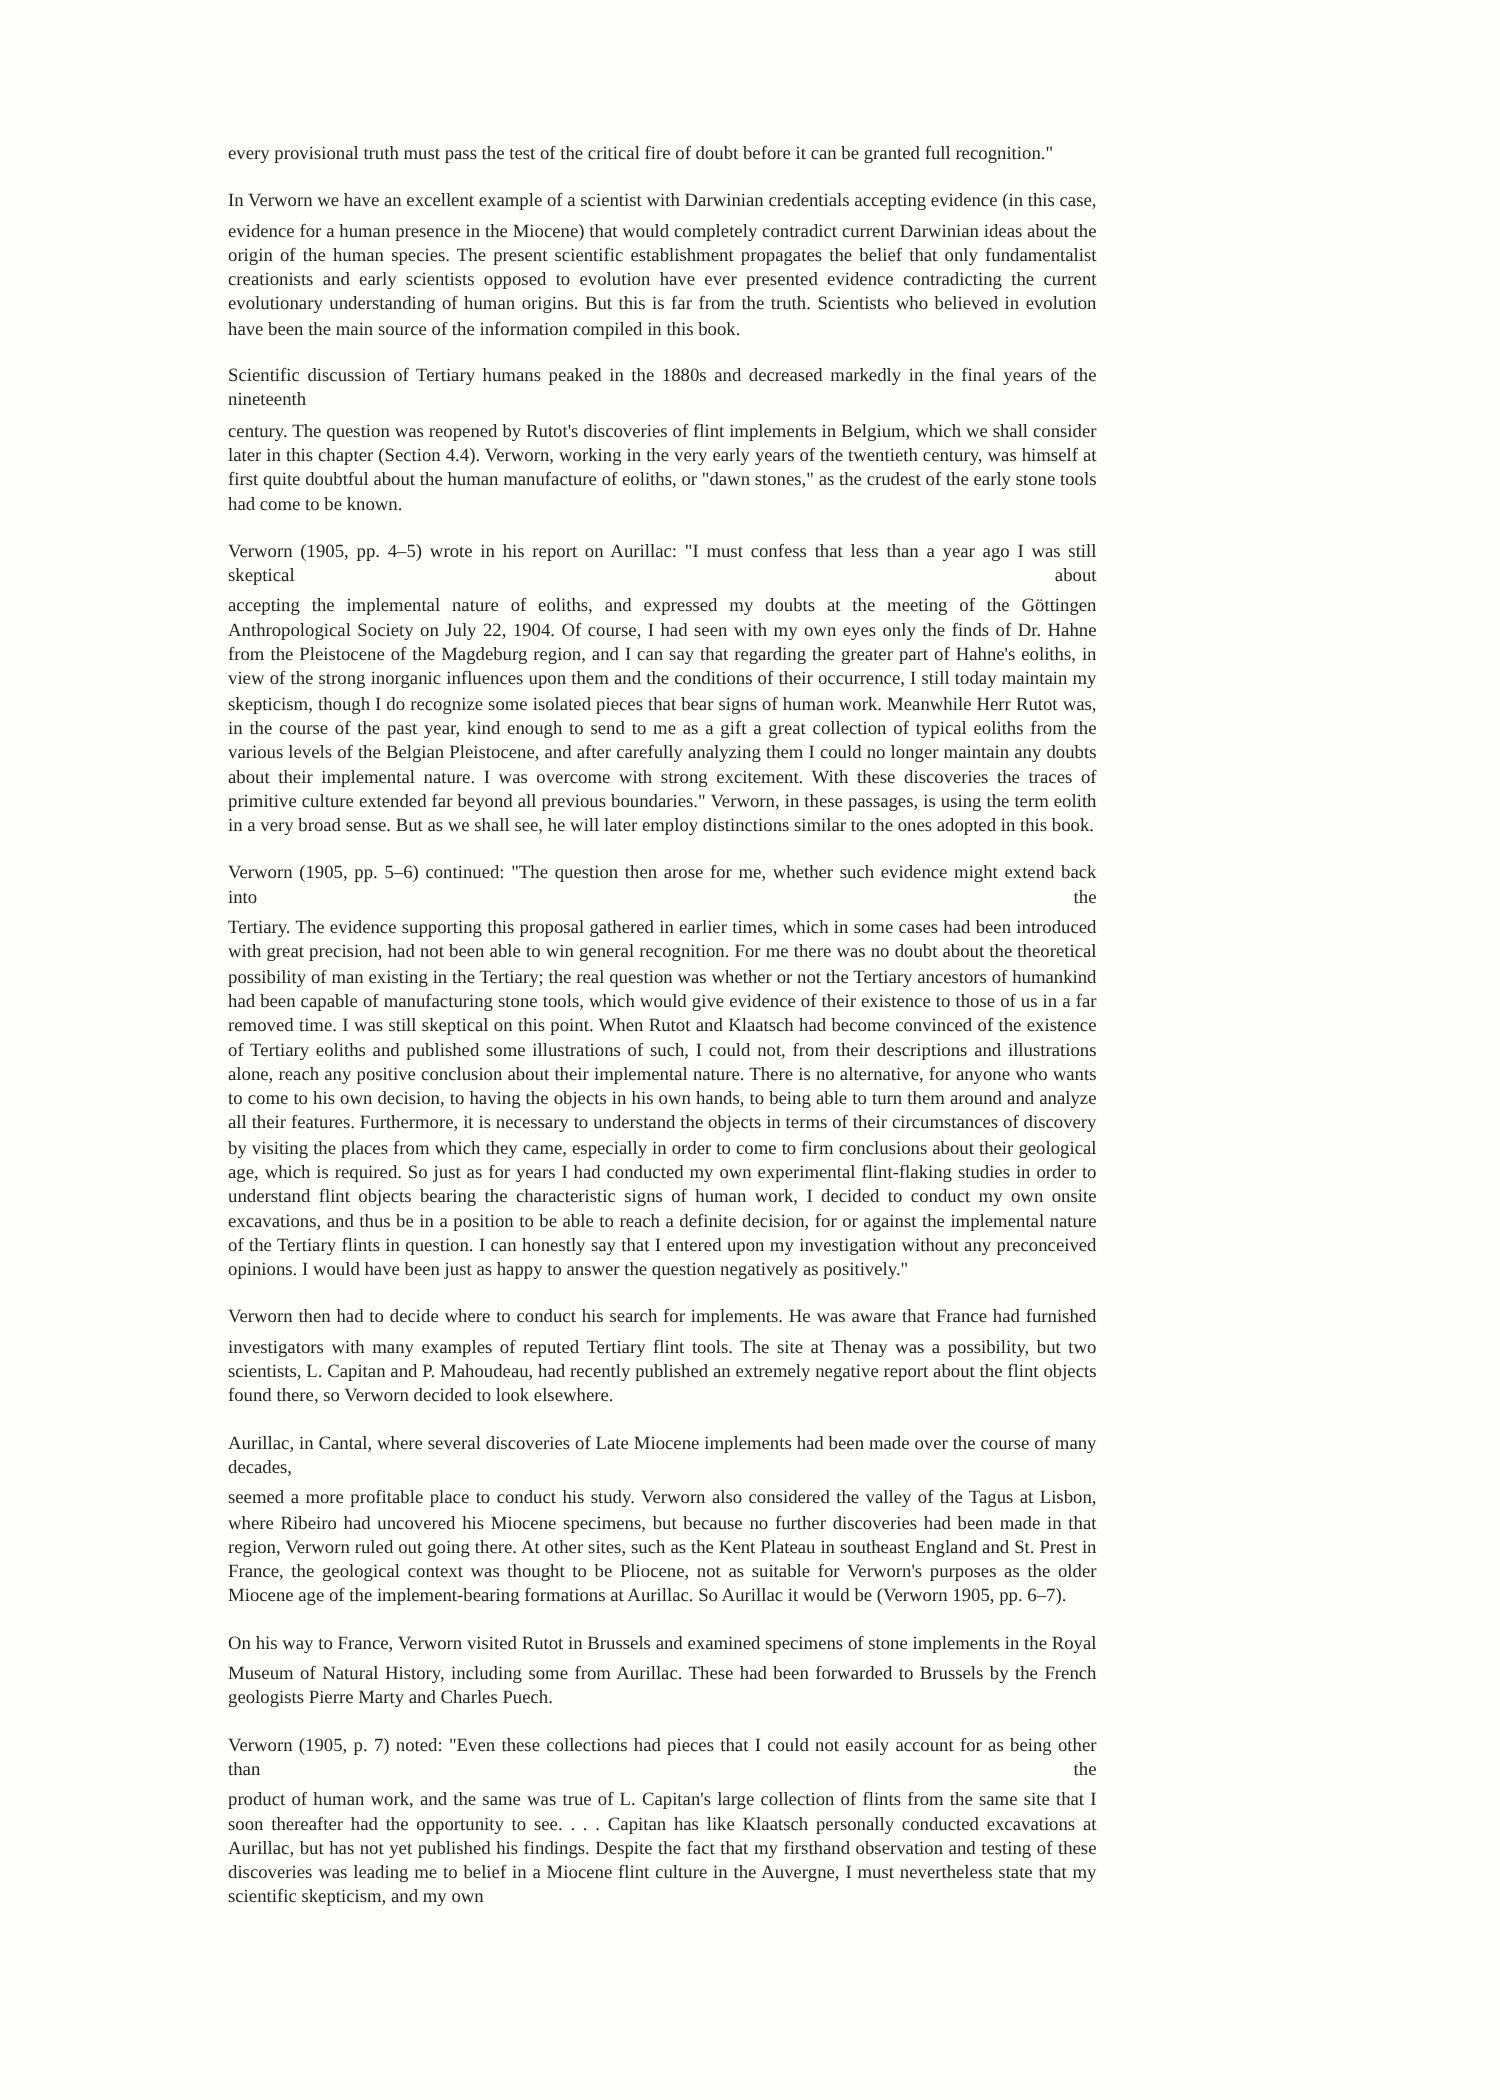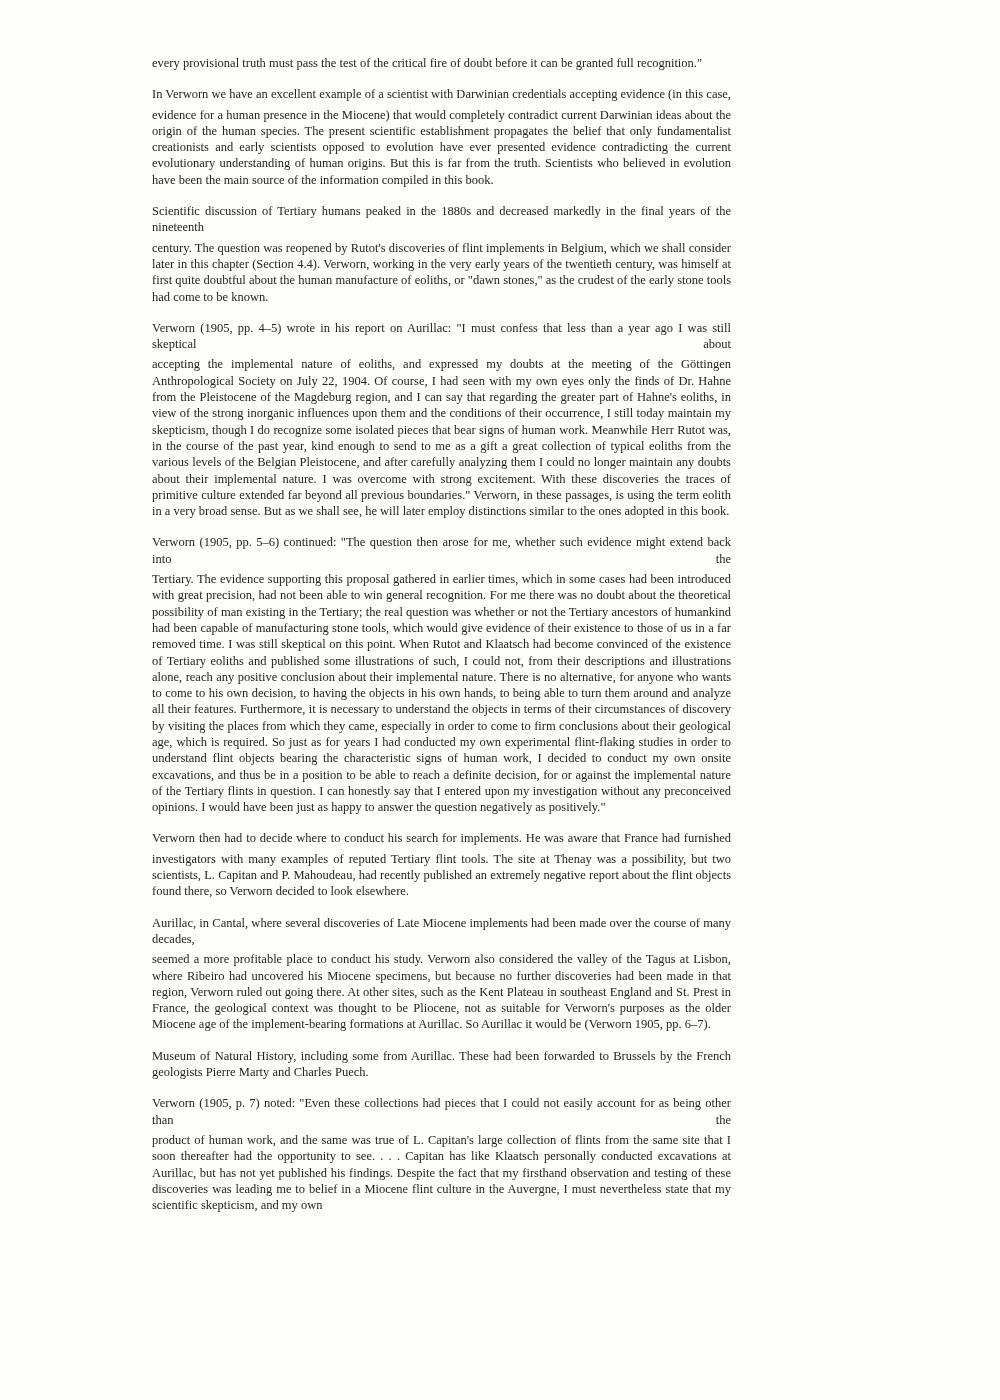--- a/index.html
+++ b/index.html
@@ -9,21 +9,21 @@
   }
   body {
     width: 1000px;
     height: 1400px;
     overflow: hidden;
   }
   .page {
     box-sizing: border-box;
     width: 882px;
     height: 1400px;
-    padding: 55px 151px 0 152px;
+    padding: 94px 151px 0 152px;
     background: #fdfdfc;
   }
   .para {
     margin: 0 0 15px 0;
     font-family: "Liberation Serif", "DejaVu Serif", serif;
     font-size: 12.5px;
     line-height: 16.3px;
     color: #242424;
     text-align: justify;
   }
@@ -65,20 +65,20 @@
 
   <p class="para">
     <span class="line1">Verworn then had to decide where to conduct his search for implements. He was aware that France had furnished</span><span>investigators with many examples of reputed Tertiary flint tools. The site at Thenay was a possibility, but two scientists, L. Capitan and P. Mahoudeau, had recently published an extremely negative report about the flint objects found there, so Verworn decided to look elsewhere.</span>
   </p>
 
   <p class="para">
     <span class="line1">Aurillac, in Cantal, where several discoveries of Late Miocene implements had been made over the course of many decades,</span><span>seemed a more profitable place to conduct his study. Verworn also considered the valley of the Tagus at Lisbon, where Ribeiro had uncovered his Miocene specimens, but because no further discoveries had been made in that region, Verworn ruled out going there. At other sites, such as the Kent Plateau in southeast England and St. Prest in France, the geological context was thought to be Pliocene, not as suitable for Verworn's purposes as the older Miocene age of the implement-bearing formations at Aurillac. So Aurillac it would be (Verworn 1905, pp. 6–7).</span>
   </p>
 
   <p class="para">
-    <span>Museum of Natural History, including some from Aurillac. These had been forwarded to Brussels by the French geologists Pierre Marty and Charles Puech.</span>
+    <span class="line1">On his way to France, Verworn visited Rutot in Brussels and examined specimens of stone implements in the Royal</span><span>Museum of Natural History, including some from Aurillac. These had been forwarded to Brussels by the French geologists Pierre Marty and Charles Puech.</span>
   </p>
 
   <p class="para">
     <span class="line1">Verworn (1905, p. 7) noted: "Even these collections had pieces that I could not easily account for as being other than the</span><span>product of human work, and the same was true of L. Capitan's large collection of flints from the same site that I soon thereafter had the opportunity to see. . . . Capitan has like Klaatsch personally conducted excavations at Aurillac, but has not yet published his findings. Despite the fact that my firsthand observation and testing of these discoveries was leading me to belief in a Miocene flint culture in the Auvergne, I must nevertheless state that my scientific skepticism, and my own</span>
   </p>
 
 </div>
 
 </body></html>

